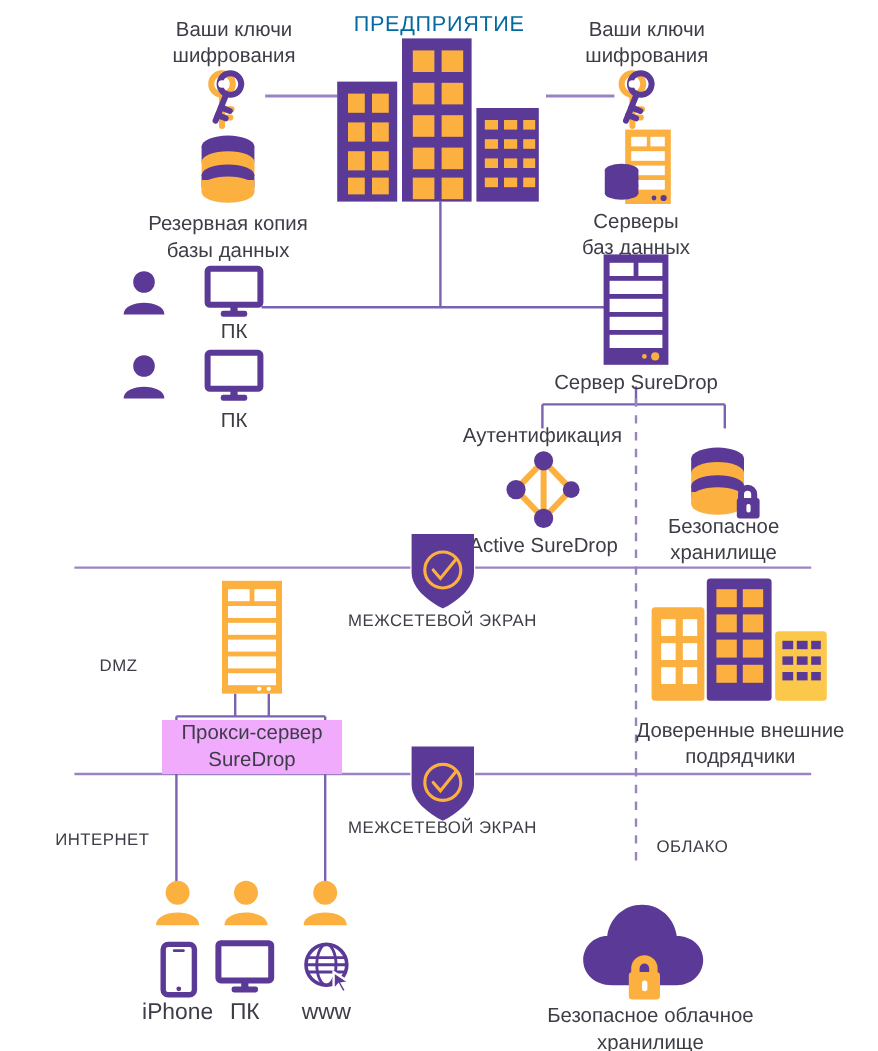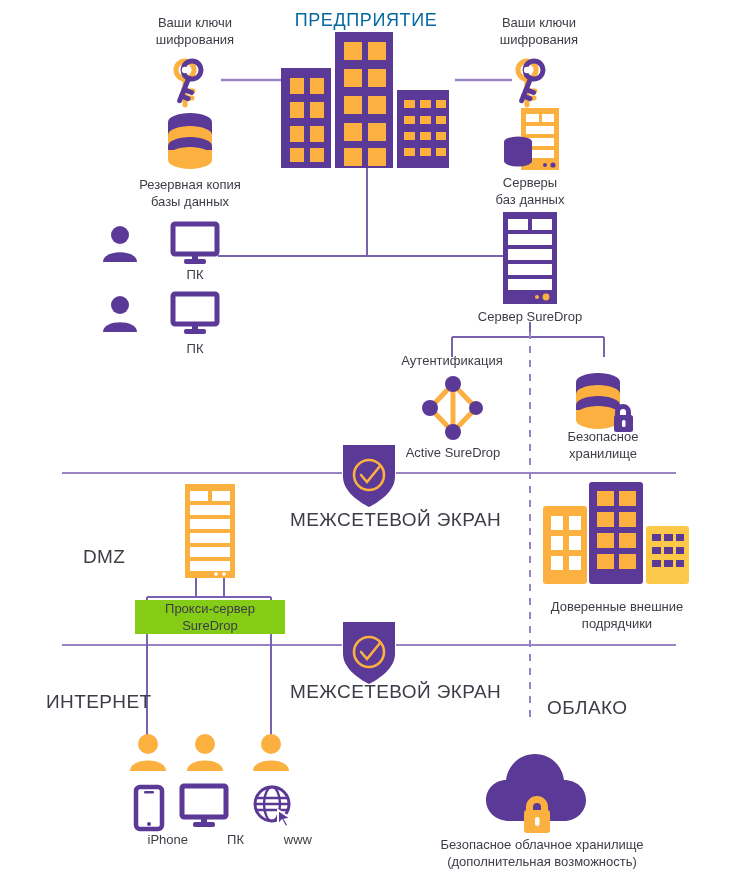--- a/index.html
+++ b/index.html
@@ -13,34 +13,34 @@
     height:876px;
     background:#ffffff;
     overflow:hidden;
   }
   .lbl{
     position:absolute;
     text-align:center;
     line-height:1.32;
     color:#3d3d47;
     white-space:pre-line;
-    font-size:13px;
+    font-size:17px;
   }
-  .lbl.small{font-size:13px;text-align:right;}
+  .lbl.small{font-size:19px;}
   .title{
     position:absolute;
     font-size:18px;
     letter-spacing:.6px;
     color:#0369a1;
     text-align:center;
     white-space:nowrap;
   }
   .zone{
     position:absolute;
-    font-size:19px;
+    font-size:14px;
     letter-spacing:.4px;
     color:#3d3d47;
     white-space:nowrap;
   }
   .icon{position:absolute;}
   svg{display:block;overflow:visible;}
 </style>
 </head>
 <body>
 
@@ -320,21 +320,21 @@
         <rect x="5" y="21" width="40" height="10"></rect>
         <rect x="5" y="35" width="40" height="10"></rect>
         <rect x="5" y="49" width="40" height="10"></rect>
         <rect x="5" y="63" width="40" height="10"></rect>
         <rect x="5" y="77" width="40" height="10"></rect>
       </g>
       <circle cx="31" cy="90" r="1.8" fill="#ffffff"></circle>
       <circle cx="39" cy="90" r="1.8" fill="#ffffff"></circle>
     </svg>
   </div>
-  <div class="lbl" style="left:135px;top:600px;width:150px;background:#84cc16;">Прокси-сервер
+  <div class="lbl" style="left:135px;top:600px;width:150px;background:#f0abfc;">Прокси-сервер
 SureDrop</div>
 
   <div class="icon" style="left:543px;top:482px;">
     <svg width="148" height="102" viewBox="0 0 148 102">
 
       <rect x="0" y="24" width="44" height="78" rx="3" fill="#fbb040"></rect>
       <g fill="#ffffff">
         <rect x="8" y="34" width="12" height="14"></rect>
           <rect x="26" y="34" width="12" height="14"></rect>
         <rect x="8" y="54" width="12" height="14"></rect>

